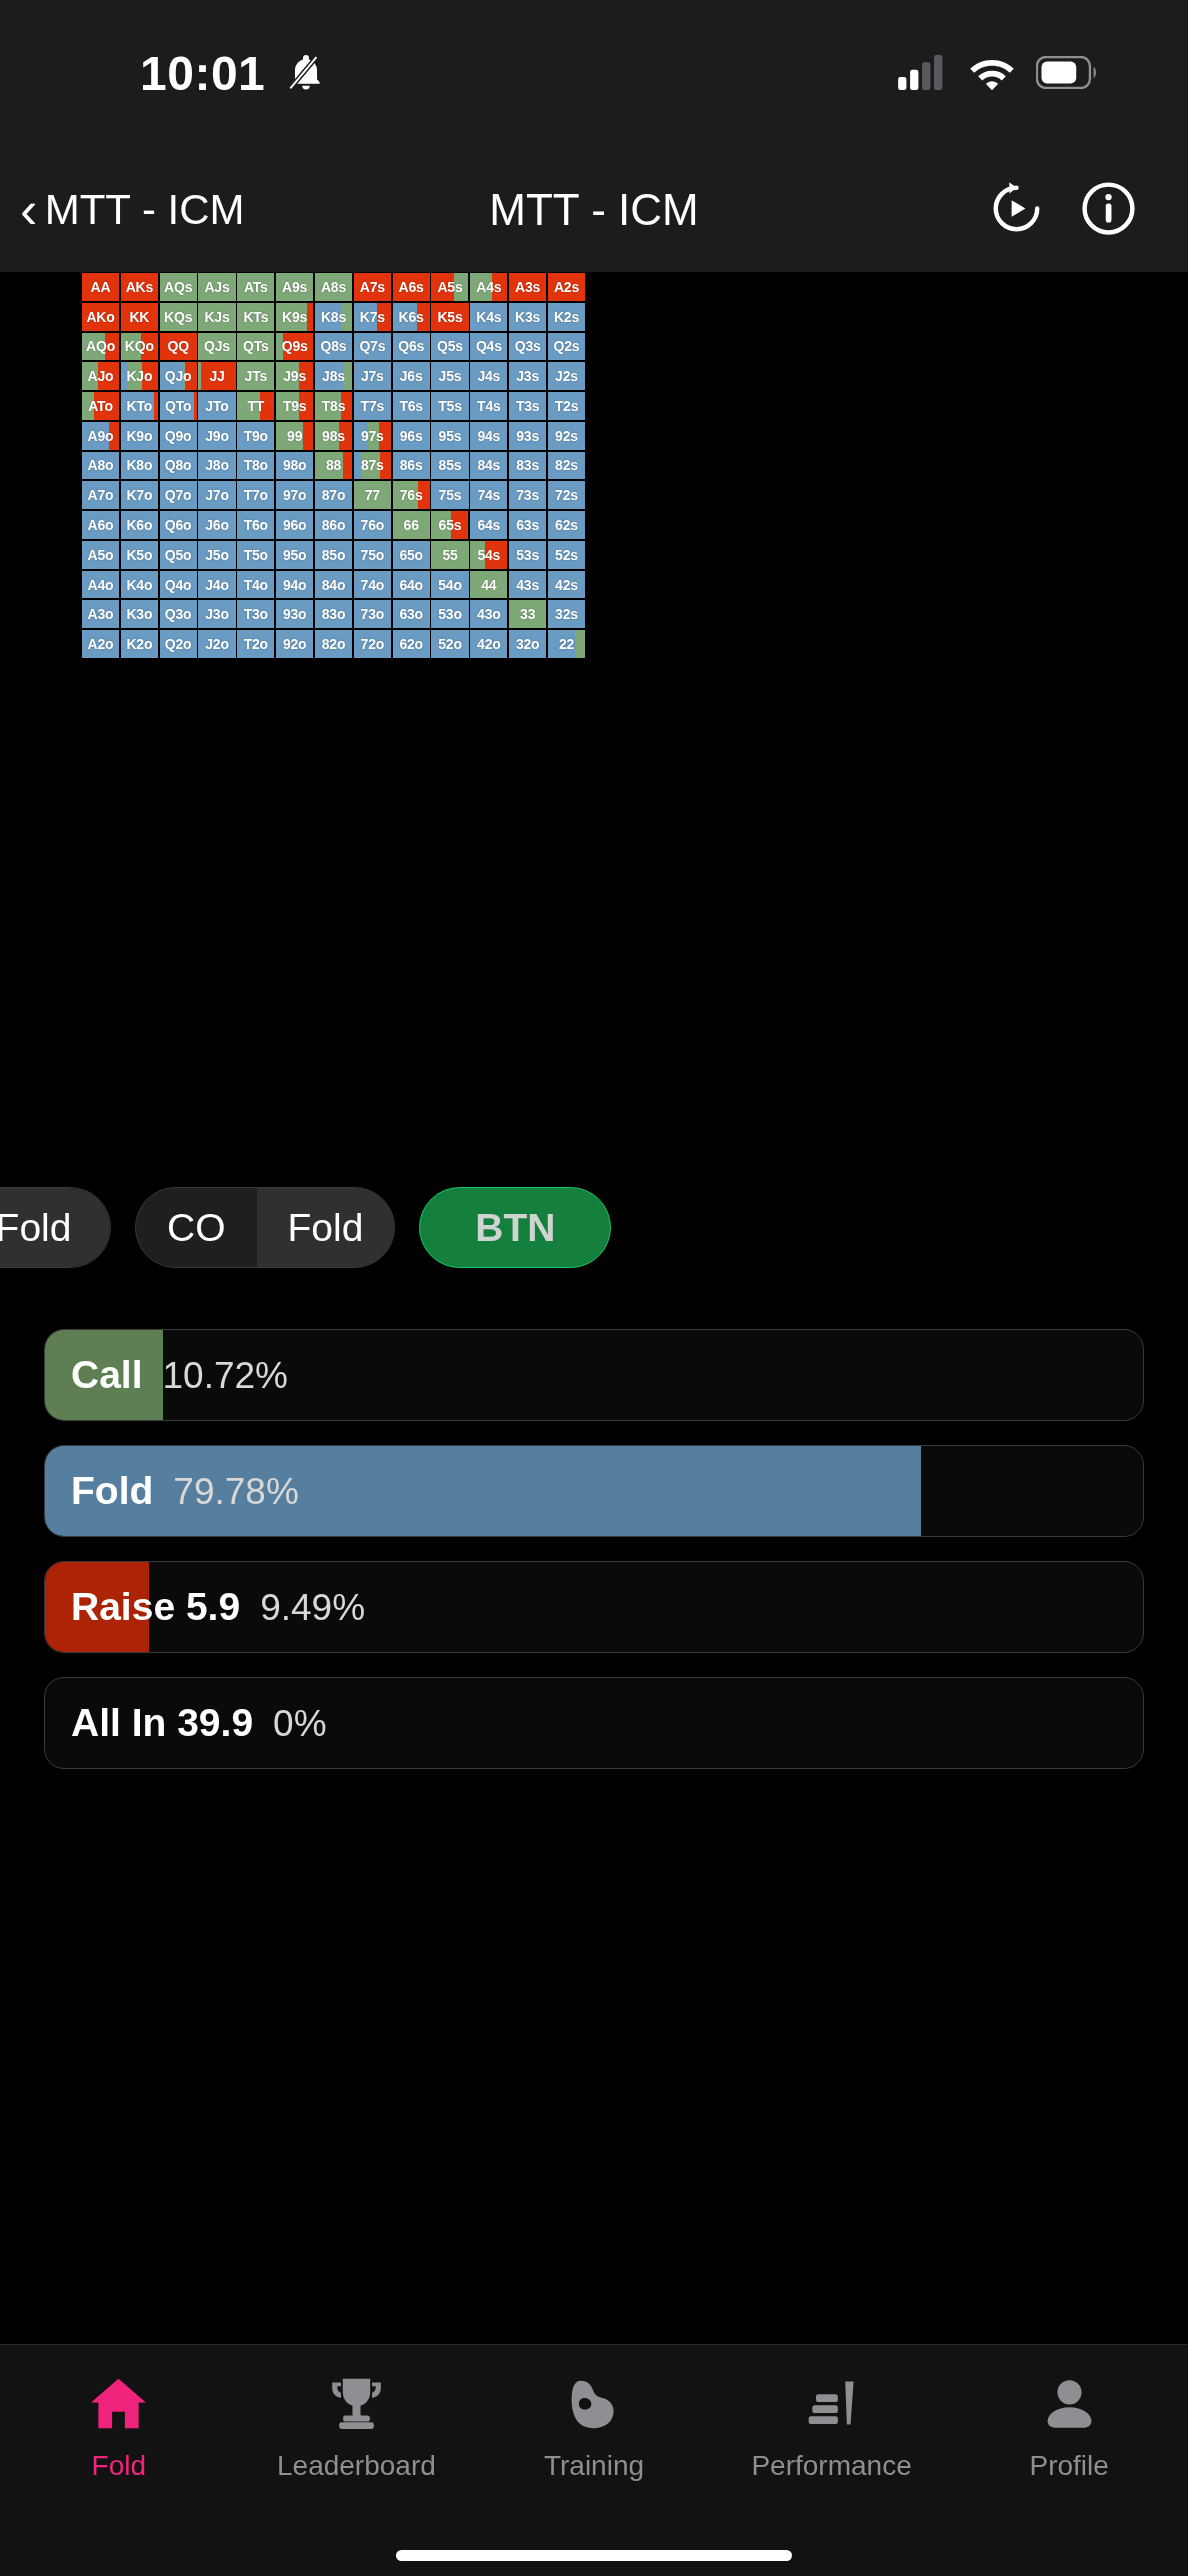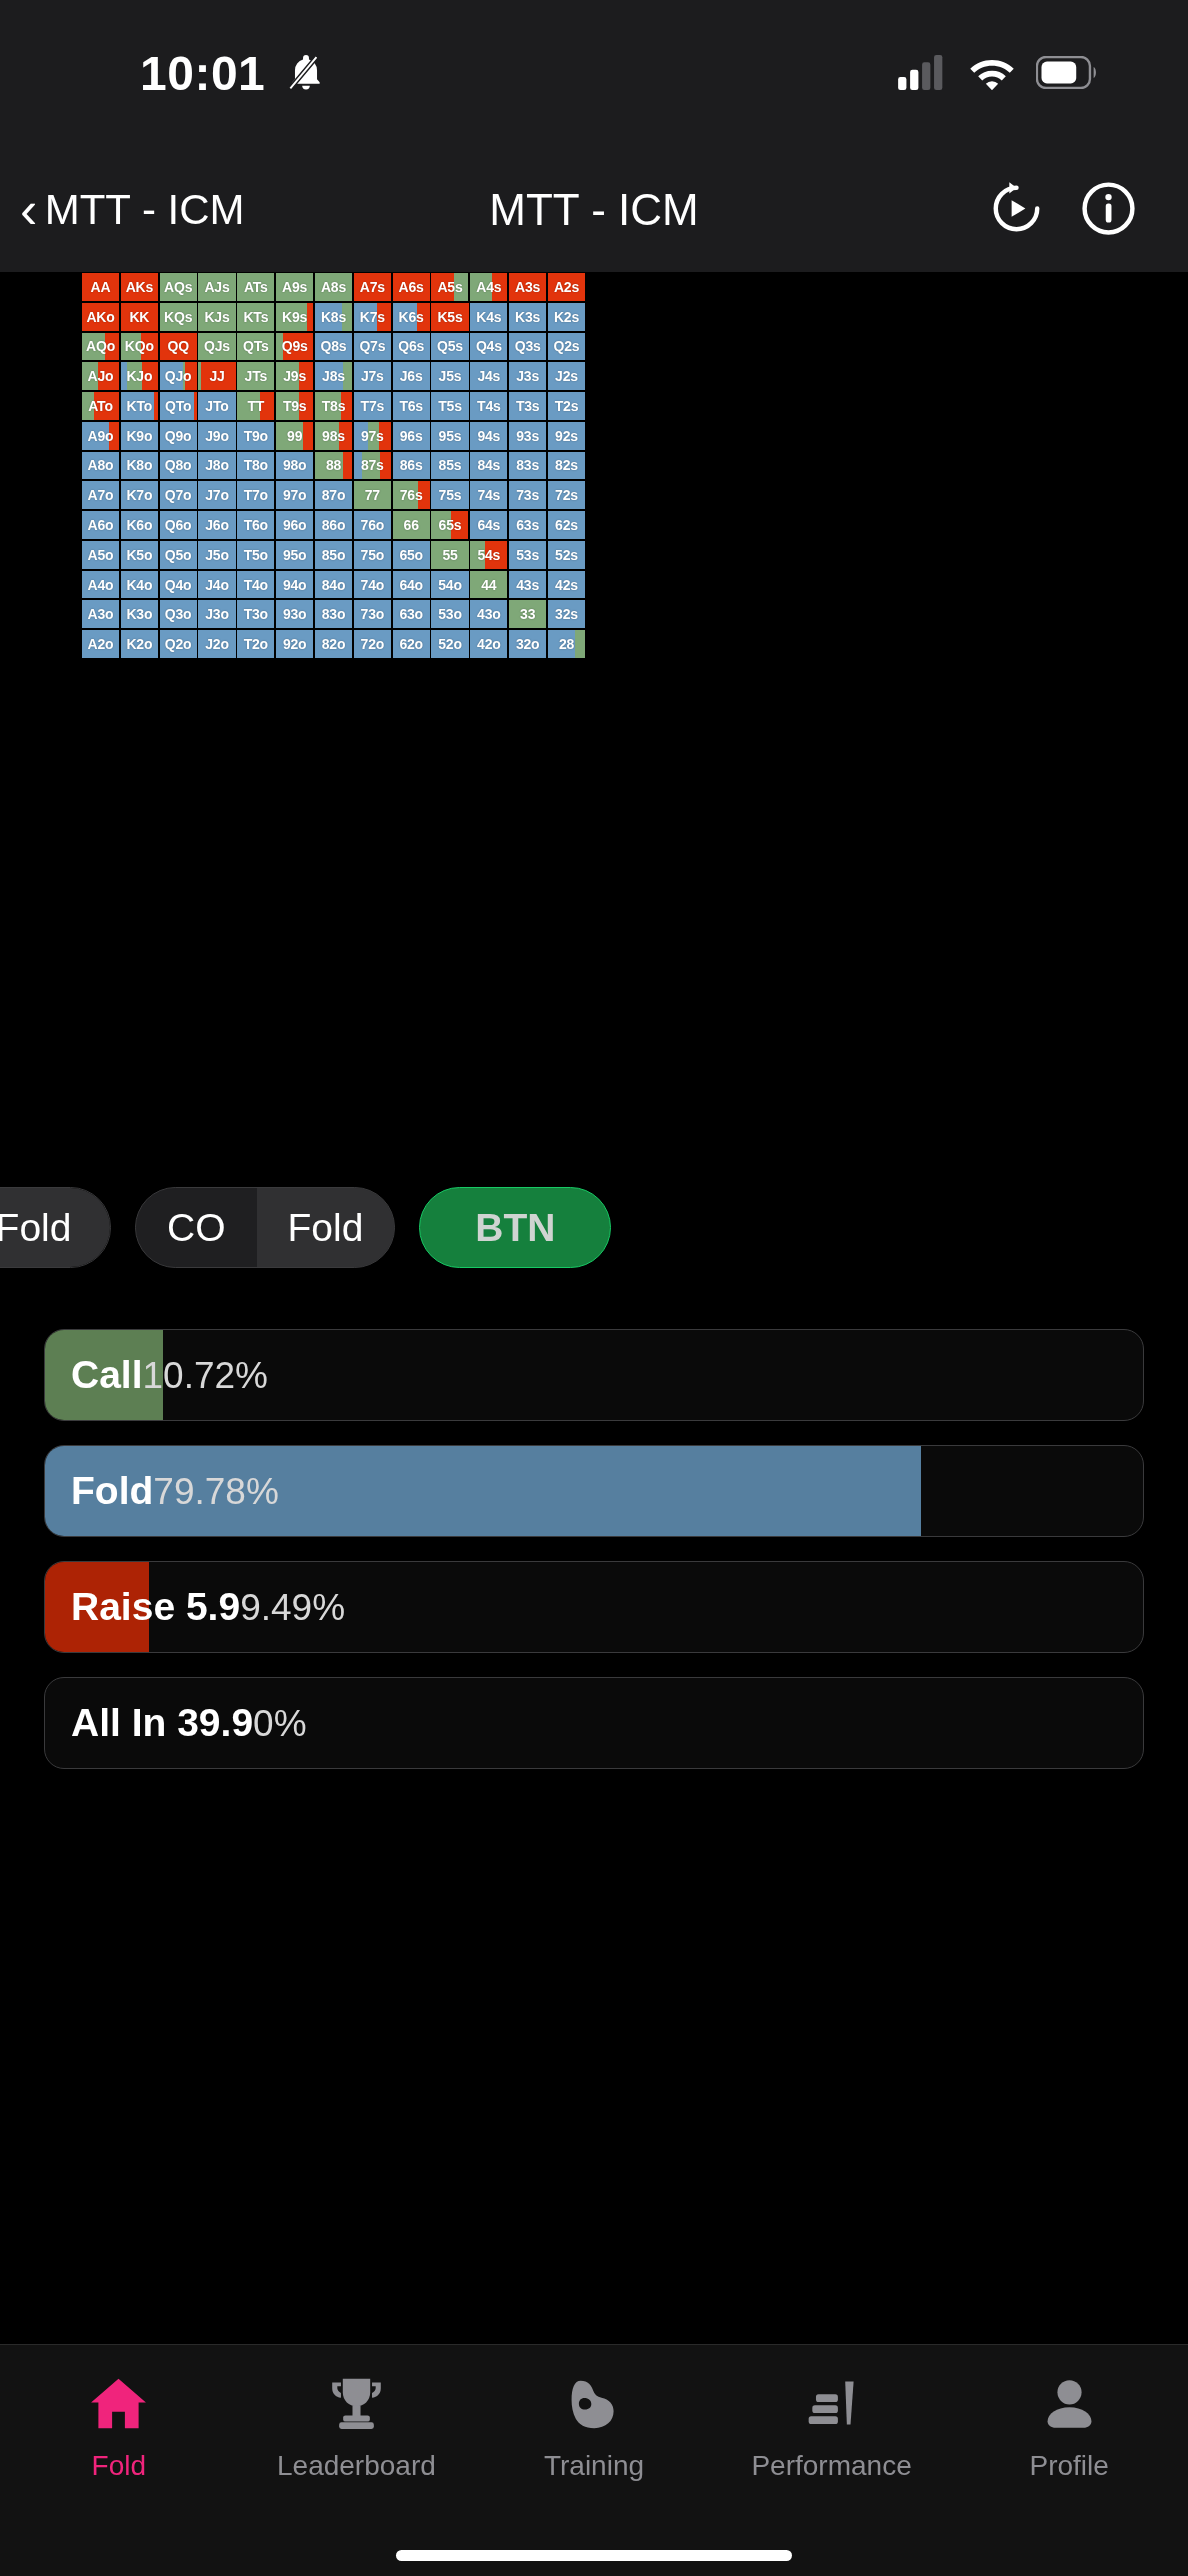--- a/index.html
+++ b/index.html
@@ -100,21 +100,21 @@
 
   
   .bars{ position:absolute; top:1329px; left:0; width:1188px; }
   .bar{
     position:relative; margin:0 44px 24px 44px; height:92px;
     border-radius:20px; border:1.4px solid #3a3a3c;
     background:#0a0a0a; overflow:hidden;
     display:flex; align-items:center;
   }
   .bar-fill{ position:absolute; left:0; top:0; bottom:0; }
-  .bar-text{ position:relative; z-index:2; display:flex; align-items:baseline; padding-left:26px; }
+  .bar-text{ position:relative; z-index:2; display:flex; align-items:baseline; gap:20px; padding-left:26px; }
   .bar-label{ color:#fff; font-size:39px; font-weight:700; white-space:nowrap; }
   .bar-pct{ color:#d8d8d8; font-size:37px; font-weight:400; }
 
   
   .tabbar{
     position:absolute; left:0; bottom:0; width:1188px; height:232px;
     background:#121212; border-top:0.9px solid #2a2a2a;
     display:flex; align-items:flex-start; padding-top:24px;
   }
   .tab{
@@ -899,21 +899,21 @@
           <div class="seg" style="left: 0%; width: 100%; background: rgb(106, 155, 195);"></div>
           <span class="lbl">42o</span>
         </div>
         <div class="cell">
           <div class="seg" style="left: 0%; width: 100%; background: rgb(106, 155, 195);"></div>
           <span class="lbl">32o</span>
         </div>
         <div class="cell">
           <div class="seg" style="left: 0%; width: 72%; background: rgb(106, 155, 195);"></div>
           <div class="seg" style="left: 72%; width: 28%; background: rgb(127, 168, 120);"></div>
-          <span class="lbl">28</span>
+          <span class="lbl">22</span>
         </div>
       </div>
   </div>
 
   <div class="pills" id="pills">
       <div class="pill p-fold">
         <div class="pill-seg light">Fold</div>
       </div>
       <div class="pill p-co">
         <div class="pill-seg dark">CO</div>

